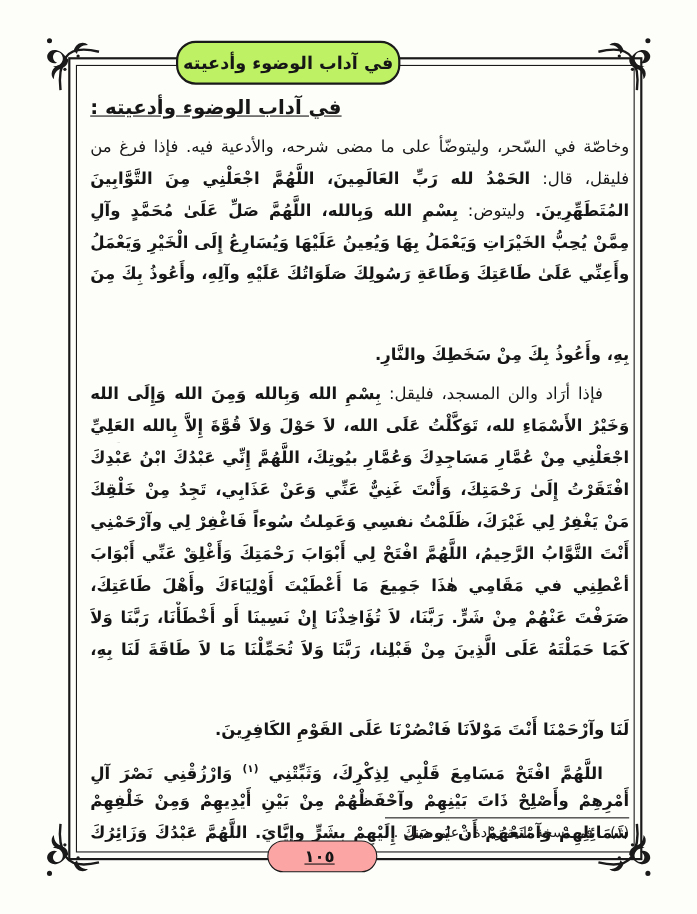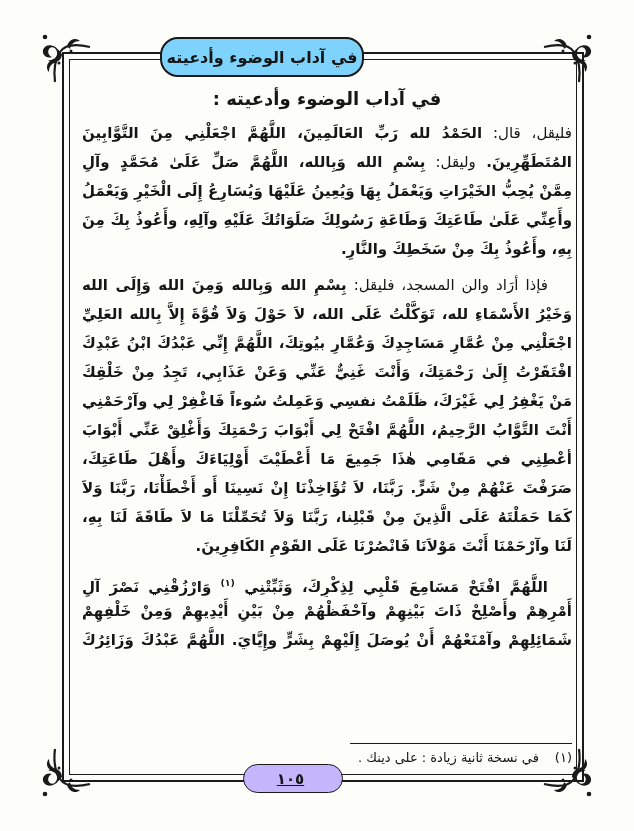--- a/index.html
+++ b/index.html
@@ -19,42 +19,42 @@
   }
   .corner { position:absolute; width:50px; height:50px; z-index:2; }
   .corner.tl { left:41px; top:33px; }
   .corner.tr { left:543px; top:33px; transform:scaleX(-1); }
   .corner.bl { left:41px; top:748px; transform:scaleY(-1); }
   .corner.br { left:543px; top:748px; transform:scale(-1,-1); }
 
   
   .banner {
     position:absolute; left:160px; top:37px; width:200px; height:36px;
-    background:#7dd3fc; border:2px solid #1a1a1a; border-radius:18px;
+    background:#bef264; border:2px solid #1a1a1a; border-radius:18px;
     display:flex; align-items:center; justify-content:center;
     font-weight:bold; font-size:16px; z-index:3;
   }
   
   .pagenum {
     position:absolute; left:243px; top:764px; width:100px; height:29px;
-    background:#c4b5fd; border:1.6px solid #1a1a1a; border-radius:15px;
+    background:#fca5a5; border:1.6px solid #1a1a1a; border-radius:15px;
     display:flex; align-items:center; justify-content:center;
     font-size:15px; font-weight:bold; letter-spacing:5px; z-index:3;
     padding-right:5px; box-sizing:border-box;text-decoration:underline;
   }
 
   .content { position:absolute; right:62px; top:88px; width:490px; }
-  .title { font-size:18px; font-weight:bold; margin:0 0 10px 0; text-align:center; }
+  .title { font-size:18px; font-weight:bold; margin:0 0 10px 0; text-align:left;text-decoration:underline; }
   .para { margin:0 0 7px 0; }
   .line {
     height:29px; line-height:29px; font-size:15px; overflow:hidden;
     text-align:justify; text-align-last:justify; text-justify:inter-word;
   }
   .line.first { padding-right:24px; }
-  .line.last { text-align-last:right; }
+  .line.last { text-align-last:right;margin-top:44px; }
   .bold { font-weight:bold; }
   .sup { vertical-align:super; font-size:9.5px; font-weight:bold; }
 
   .footnote { position:absolute; right:62px; top:743px; width:490px; font-size:13px; z-index:1; }
   .fn-rule { width:222px; border-top:1.6px solid #1a1a1a; margin-bottom:6px; }
   .fn-line { text-align:right; }
   .fn-marker { margin-left:16px; }
 </style>
 </head>
 <body>
@@ -118,22 +118,23 @@
   </svg>
 
   <div class="banner">
     <span>في آداب الوضوء وأدعيته</span>
   </div>
 
   <div class="content">
     <h2 class="title">في آداب الوضوء وأدعيته :</h2>
     <div id="body-text">
         <div class="para">
+          <div class="line"><span>وخاصّة في السّحر، وليتوضّأ على ما مضى شرحه، والأدعية فيه. فإذا فرغ من</span></div>
           <div class="line"><span>فليقل، قال: </span><span class="bold">الحَمْدُ لله رَبِّ العَالَمِينَ، اللَّهُمَّ اجْعَلْنِي مِنَ التَّوَّابِينَ واجْعَلْنِي مِنَ</span></div>
-          <div class="line"><span class="bold">المُتَطَهِّرِينَ. </span><span>وليقل: </span><span class="bold">بِسْمِ الله وَبِالله، اللَّهُمَّ صَلِّ عَلَىٰ مُحَمَّدٍ وآلِ مُحَمَّدٍ، اللَّهُمَّ اجْعَلْنِي</span></div>
+          <div class="line"><span class="bold">المُتَطَهِّرِينَ. </span><span>وليتوض: </span><span class="bold">بِسْمِ الله وَبِالله، اللَّهُمَّ صَلِّ عَلَىٰ مُحَمَّدٍ وآلِ مُحَمَّدٍ، اللَّهُمَّ اجْعَلْنِي</span></div>
           <div class="line"><span class="bold">مِمَّنْ يُحِبُّ الخَيْرَاتِ وَيَعْمَلُ بِهَا وَيُعِينُ عَلَيْهَا وَيُسَارِعُ إِلَى الْخَيْرِ وَيَعْمَلُ بِهِ وَيُعِينُ عَلَيْهِ</span></div>
           <div class="line"><span class="bold">وأَعِنِّي عَلَىٰ طَاعَتِكَ وَطَاعَةِ رَسُولِكَ صَلَوَاتُكَ عَلَيْهِ وآلِهِ، وأَعُوذُ بِكَ مِنَ الشَّرِّ وَمِنْ عَمَلِ</span></div>
           <div class="line last"><span class="bold">بِهِ، وأَعُوذُ بِكَ مِنْ سَخَطِكَ والنَّارِ.</span></div>
         </div>
         <div class="para">
           <div class="line first"><span>فإذا أرَاد والن المسجد، فليقل: </span><span class="bold">بِسْمِ الله وَبِالله وَمِنَ الله وَإِلَى الله وَمَا شَاءَ الله</span></div>
           <div class="line"><span class="bold">وَخَيْرُ الأَسْمَاءِ لله، تَوَكَّلْتُ عَلَى الله، لاَ حَوْلَ وَلاَ قُوَّةَ إِلاَّ بِالله العَلِيِّ العَظِيم، اللَّهُمَّ</span></div>
           <div class="line"><span class="bold">اجْعَلْنِي مِنْ عُمَّارِ مَسَاجِدِكَ وَعُمَّارِ بيُوتِكَ، اللَّهُمَّ إِنِّي عَبْدُكَ ابْنُ عَبْدِكَ ابْنُ أَمَتِكَ</span></div>
           <div class="line"><span class="bold">افْتَقَرْتُ إِلَىٰ رَحْمَتِكَ، وَأَنْتَ غَنِيٌّ عَنِّي وَعَنْ عَذَابِي، تَجِدُ مِنْ خَلْقِكَ مَنْ تُعَذِّبْهُ وَلاَ أَجِدُ</span></div>
           <div class="line"><span class="bold">مَنْ يَغْفِرُ لِي غَيْرَكَ، ظَلَمْتُ نفسِي وَعَمِلتُ سُوءاً فَاغْفِرْ لِي وآرْحَمْنِي وَتُبْ عَلَيَّ إِنّكَ</span></div>

